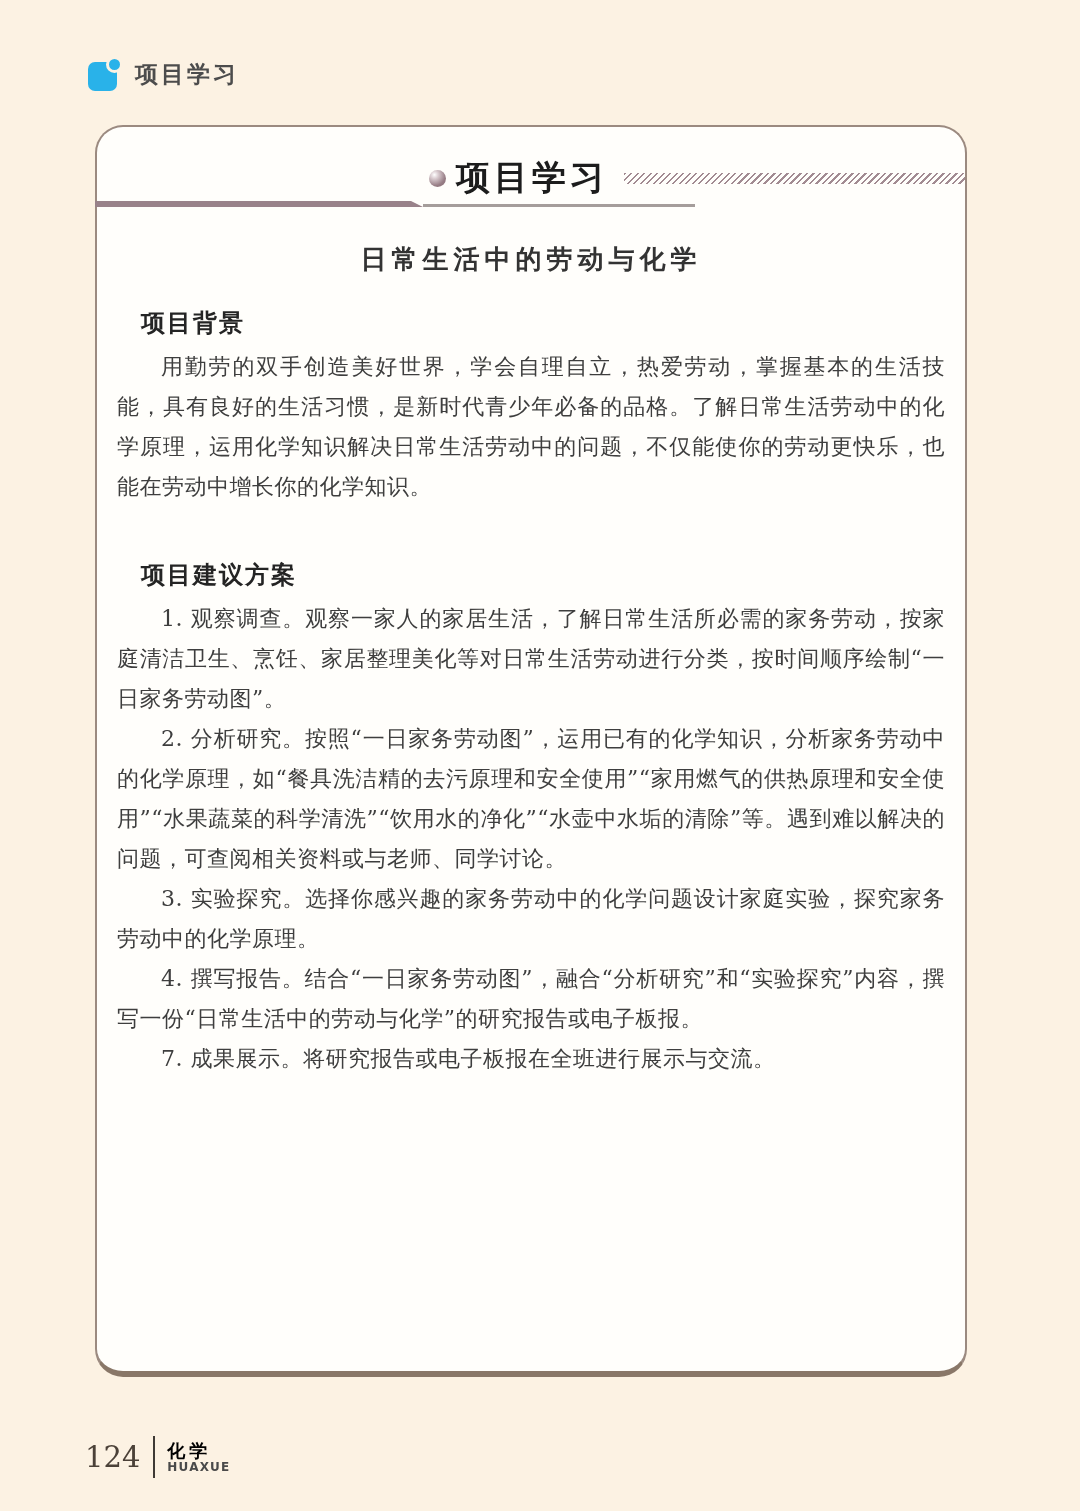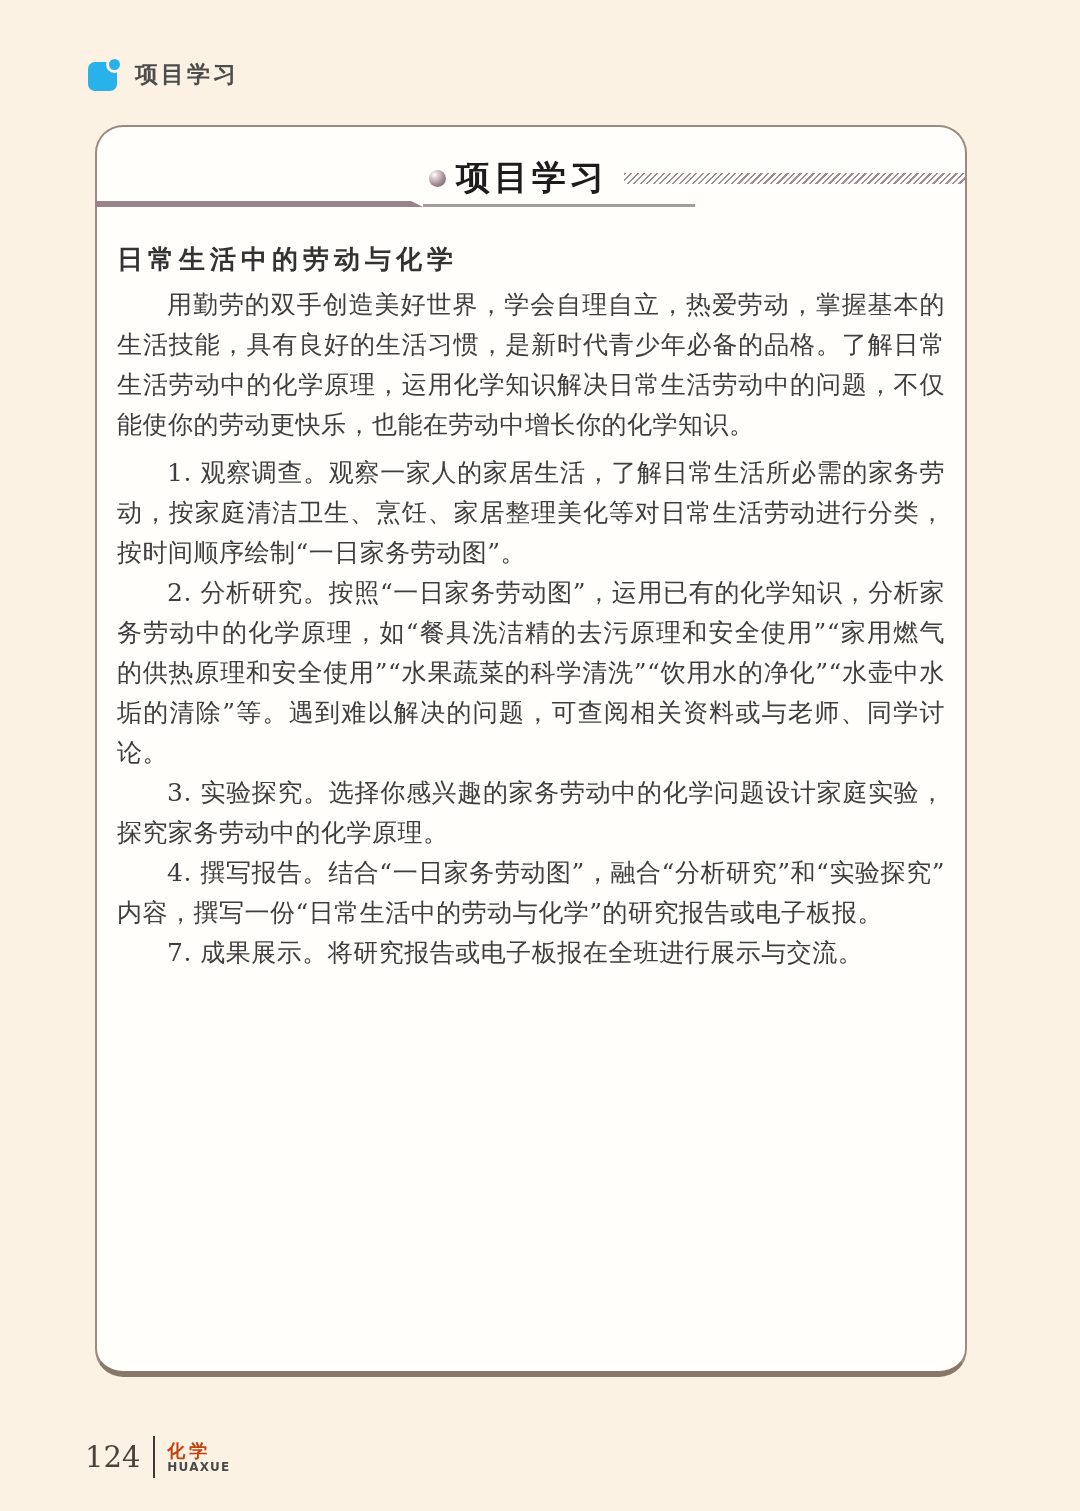--- a/index.html
+++ b/index.html
@@ -26,35 +26,35 @@
   .bead{flex:0 0 auto;width:17px;height:17px;border-radius:50%;
     background:radial-gradient(circle at 32% 28%, #ffffff 0%, #dccfd3 22%, #977d85 65%, #876d75 100%);}
   .banner-title{margin-left:10px;font-family:"DejaVu Sans",sans-serif;font-weight:bold;font-size:34px;color:#1c1c1c;letter-spacing:4px;white-space:nowrap;}
   .hatch{flex:1 1 auto;height:11px;margin-left:16px;margin-right:-20px;
     background:repeating-linear-gradient(135deg,#a28b92 0 1.7px,rgba(0,0,0,0) 1.7px 4.6px);}
   .rule{position:relative;margin-left:-22px;margin-top:2px;width:600px;height:7px;}
   .rule-thick{position:absolute;left:0;top:0;width:328px;height:6px;background:#99828a;
     clip-path:polygon(0 0,calc(100% - 12px) 0,100% 100%,0 100%);}
   .rule-thin{position:absolute;left:328px;top:3px;width:272px;height:2.5px;background:#a59d9b;}
 
-  .main-title{margin-top:34px;text-align:left;font-size:26px;font-weight:600;color:#333;letter-spacing:5px;}
+  .main-title{margin-top:34px;text-align:center;font-size:26px;font-weight:600;color:#333;letter-spacing:5px;}
 
   .section-heading{margin:0 0 0 24px;font-family:"DejaVu Sans",sans-serif;font-weight:bold;font-size:24px;color:#242424;letter-spacing:2px;}
   .sh-first{margin-top:30px;}
   .sh-second{margin-top:52px;}
 
-  .body-para{margin:0;font-size:25px;line-height:40px;color:#3e3e3e;text-align:justify;text-indent:2em;letter-spacing:0.5px;}
+  .body-para{margin:0;font-size:22px;line-height:40px;color:#3e3e3e;text-align:justify;text-indent:2em;letter-spacing:0.5px;}
   .para-after-heading{margin-top:8px;}
 
   
   .page-footer{position:absolute;left:85px;top:1436px;display:flex;align-items:center;}
   .page-number{font-size:29px;color:#4b4138;}
   .footer-divider{width:2px;height:42px;background:#3f3a35;margin:0 12px 0 13px;}
   .book-block{display:flex;flex-direction:column;justify-content:center;}
-  .book-title{font-family:"DejaVu Sans",sans-serif;font-weight:bold;font-size:18px;color:#c2410c;letter-spacing:4px;line-height:20px;}
+  .book-title{font-family:"DejaVu Sans",sans-serif;font-weight:bold;font-size:18px;color:#000000;letter-spacing:4px;line-height:20px;}
   .book-pinyin{font-family:"DejaVu Sans",sans-serif;font-weight:bold;font-size:12px;color:#4a4a4a;letter-spacing:1.2px;line-height:13px;}
 </style>
 </head>
 <body>
 
 <div class="page-header">
   <div class="hdr-icon">
     <div class="hdr-square"></div>
     <div class="hdr-dot"></div>
   </div>
@@ -69,22 +69,24 @@
     <div class="banner-title">项目学习</div>
     <div class="hatch"></div>
   </div>
   <div class="rule">
     <div class="rule-thick"></div>
     <div class="rule-thin"></div>
   </div>
 
   <div class="main-title">日常生活中的劳动与化学</div>
 
+  <h3 class="section-heading sh-first">项目背景</h3>
   <p class="body-para para-after-heading">用勤劳的双手创造美好世界，学会自理自立，热爱劳动，掌握基本的生活技能，具有良好的生活习惯，是新时代青少年必备的品格。了解日常生活劳动中的化学原理，运用化学知识解决日常生活劳动中的问题，不仅能使你的劳动更快乐，也能在劳动中增长你的化学知识。</p>
 
+  <h3 class="section-heading sh-second">项目建议方案</h3>
   <p class="body-para para-after-heading">1. 观察调查。观察一家人的家居生活，了解日常生活所必需的家务劳动，按家庭清洁卫生、烹饪、家居整理美化等对日常生活劳动进行分类，按时间顺序绘制“一日家务劳动图”。</p>
   <p class="body-para">2. 分析研究。按照“一日家务劳动图”，运用已有的化学知识，分析家务劳动中的化学原理，如“餐具洗洁精的去污原理和安全使用”“家用燃气的供热原理和安全使用”“水果蔬菜的科学清洗”“饮用水的净化”“水壶中水垢的清除”等。遇到难以解决的问题，可查阅相关资料或与老师、同学讨论。</p>
   <p class="body-para">3. 实验探究。选择你感兴趣的家务劳动中的化学问题设计家庭实验，探究家务劳动中的化学原理。</p>
   <p class="body-para">4. 撰写报告。结合“一日家务劳动图”，融合“分析研究”和“实验探究”内容，撰写一份“日常生活中的劳动与化学”的研究报告或电子板报。</p>
   <p class="body-para">7. 成果展示。将研究报告或电子板报在全班进行展示与交流。</p>
 
 </div>
 
 <div class="page-footer">
   <div class="page-number">124</div>

